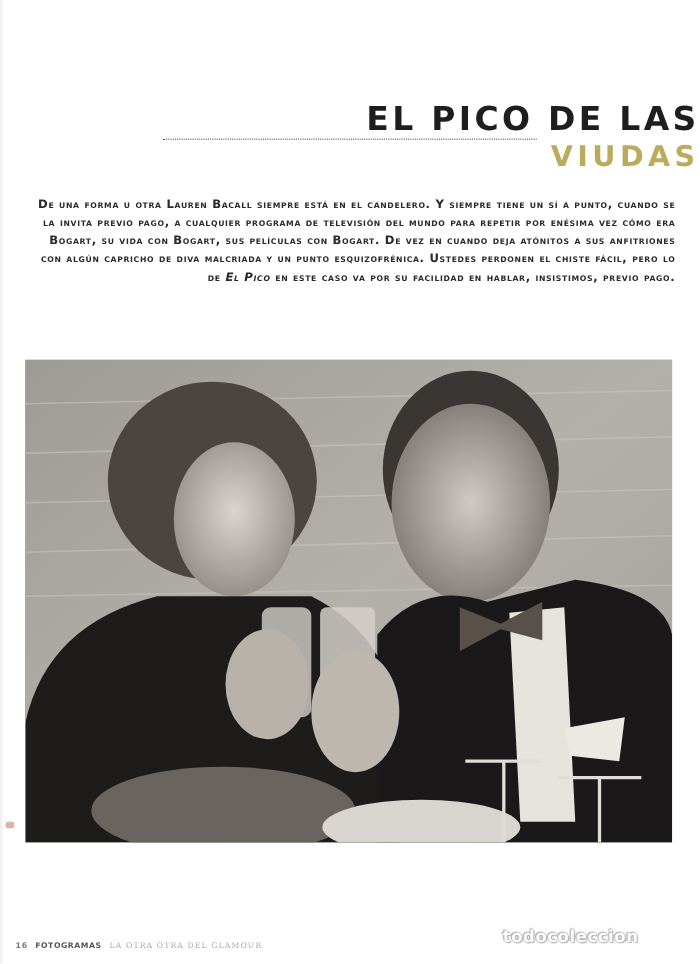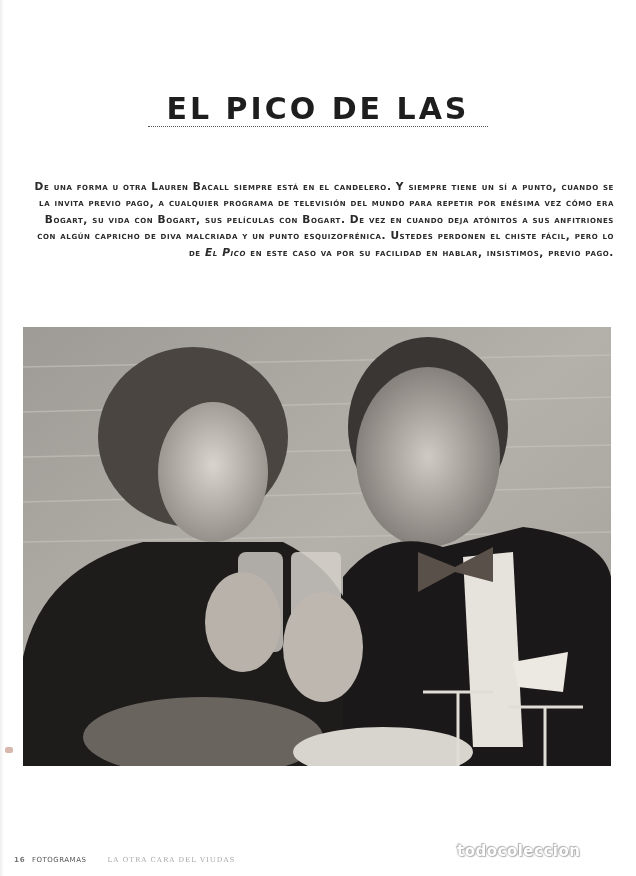--- a/index.html
+++ b/index.html
@@ -4,21 +4,21 @@
   <style>
     html, body { margin: 0; padding: 0; }
     body {
       width: 636px; height: 876px; background: #ffffff; position: relative; overflow: hidden;
       font-family: "DejaVu Sans", sans-serif;
     }
     .page-edge {
       position: absolute; left: 0; top: 0; width: 4px; height: 876px;
       background: linear-gradient(to right, #eeeeee, #ffffff);
     }
-    .title-block { position: absolute; left: 0; top: 92px; width: 636px; text-align: center; }
+    .title-block { position: absolute; left: 0; top: 92px; width: 636px; text-align: right; }
     .title-line1 {
       font-family: "DejaVu Sans", sans-serif; font-weight: bold;
       font-size: 30px; letter-spacing: 3px; color: #1e1e1e;
       line-height: 34px; margin: 0;
     }
     .title-rule {
       width: 340px; margin: 0 auto; border-top: 1px dotted #555; height: 0;
       margin-left: 148px;
     }
     .title-line2 {
@@ -40,37 +40,38 @@
     .photo svg { display: block; }
     .corner-mark {
       position: absolute; left: 5px; top: 747px; width: 8px; height: 6px;
       background: #c89a8a; border-radius: 2px; opacity: 0.7;
     }
     .footer {
       position: absolute; left: 14px; top: 856px; height: 12px;
       font-size: 7px; color: #888; white-space: nowrap;
     }
     .footer .pg { font-weight: bold; color: #777; margin-right: 4px; letter-spacing: 1px; }
-    .footer .mag { font-weight: normal; color: #555; letter-spacing: 0.5px; margin-right: 19px; }
+    .footer .mag { font-weight: bold; color: #555; letter-spacing: 0.5px; margin-right: 5px; }
     .footer .section { font-family: "DejaVu Serif", serif; color: #aaa; letter-spacing: 1px; font-size: 7px; }
     .watermark {
       position: absolute; left: 457px; top: 842px;
       font-family: "DejaVu Sans", sans-serif; font-weight: bold; font-size: 15px;
       color: #ffffff; letter-spacing: 0.5px;
       text-shadow: 0 0 1px #999, 0 0 2px #aaa, 1px 1px 1px #bbb, -1px -1px 1px #bbb;
     }
   </style>
 </head>
 <body>
 
 <div class="page-edge"></div>
 
 <div class="title-block">
   <div class="title-line1">EL PICO DE LAS</div>
   <div class="title-rule"></div>
+  <div class="title-line2">VIUDAS</div>
 </div>
 
 <p class="lead"><span>De una forma u otra Lauren Bacall siempre está en el candelero. Y siempre tiene un sí a punto, cuando se la invita previo pago, a cualquier programa de televisión del mundo para repetir por enésima vez cómo era Bogart, su vida con Bogart, sus películas con Bogart. De vez en cuando deja atónitos a sus anfitriones con algún capricho de diva malcriada y un punto esquizofrénica. Ustedes perdonen el chiste fácil, pero lo de </span><em>El Pico</em><span> en este caso va por su facilidad en hablar, insistimos, previo pago.</span></p>
 
 <div class="photo">
   <svg width="588" height="439" viewBox="0 0 588 439" xmlns="http://www.w3.org/2000/svg">
     <defs>
       <linearGradient id="wall" x1="0" y1="0" x2="1" y2="1">
         <stop offset="0" stop-color="#9e9a95"></stop>
         <stop offset="0.5" stop-color="#b4b0aa"></stop>
@@ -128,16 +129,16 @@
         <line x1="522" y1="380" x2="522" y2="439"></line>
     </g>
   </svg>
 </div>
 
 <div class="corner-mark"></div>
 
 <div class="footer">
   <span class="pg">16</span>
   <span class="mag">FOTOGRAMAS</span>
-  <span class="section">LA OTRA CARA DEL VIUDAS</span>
+  <span class="section">LA OTRA OTRA DEL GLAMOUR</span>
 </div>
 
 <div class="watermark">todocoleccion</div>
 
 </body></html>

